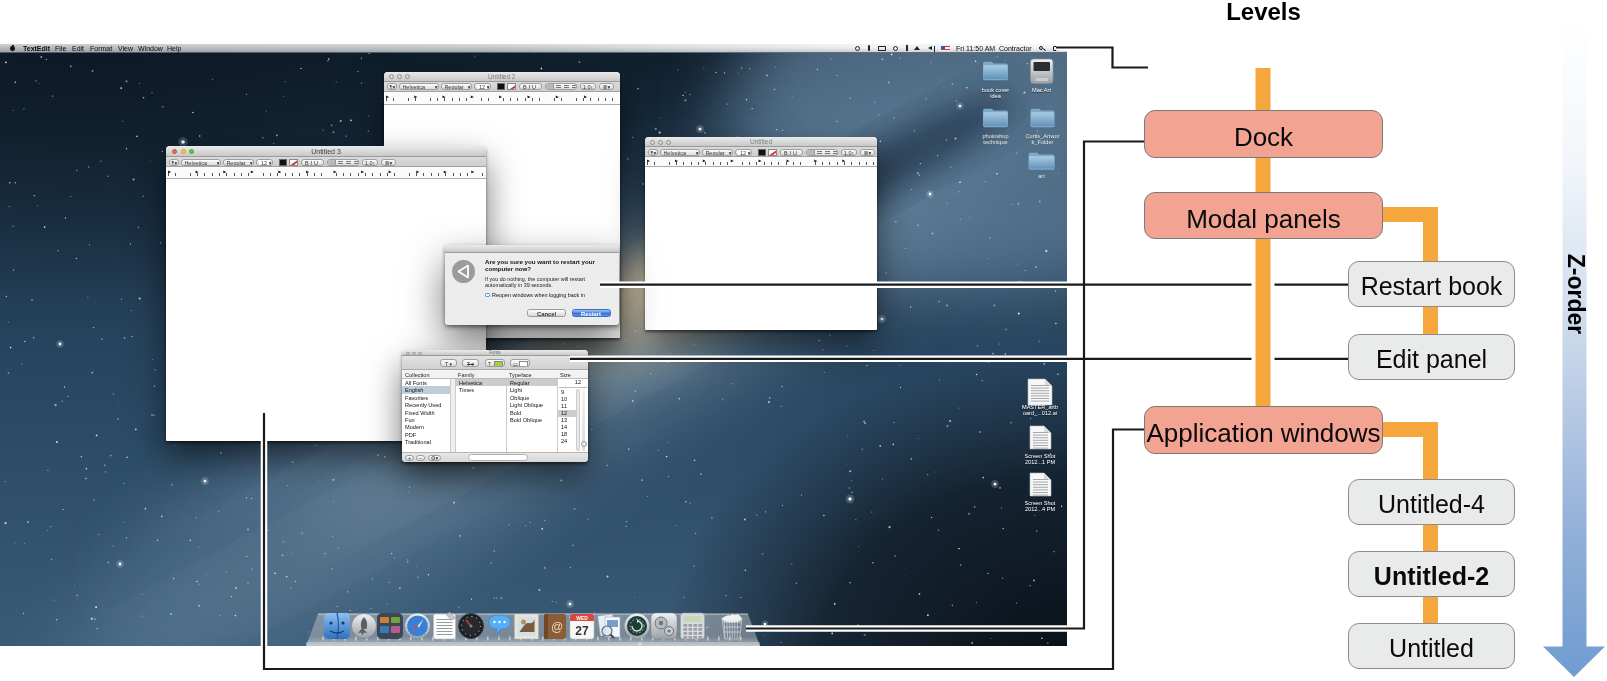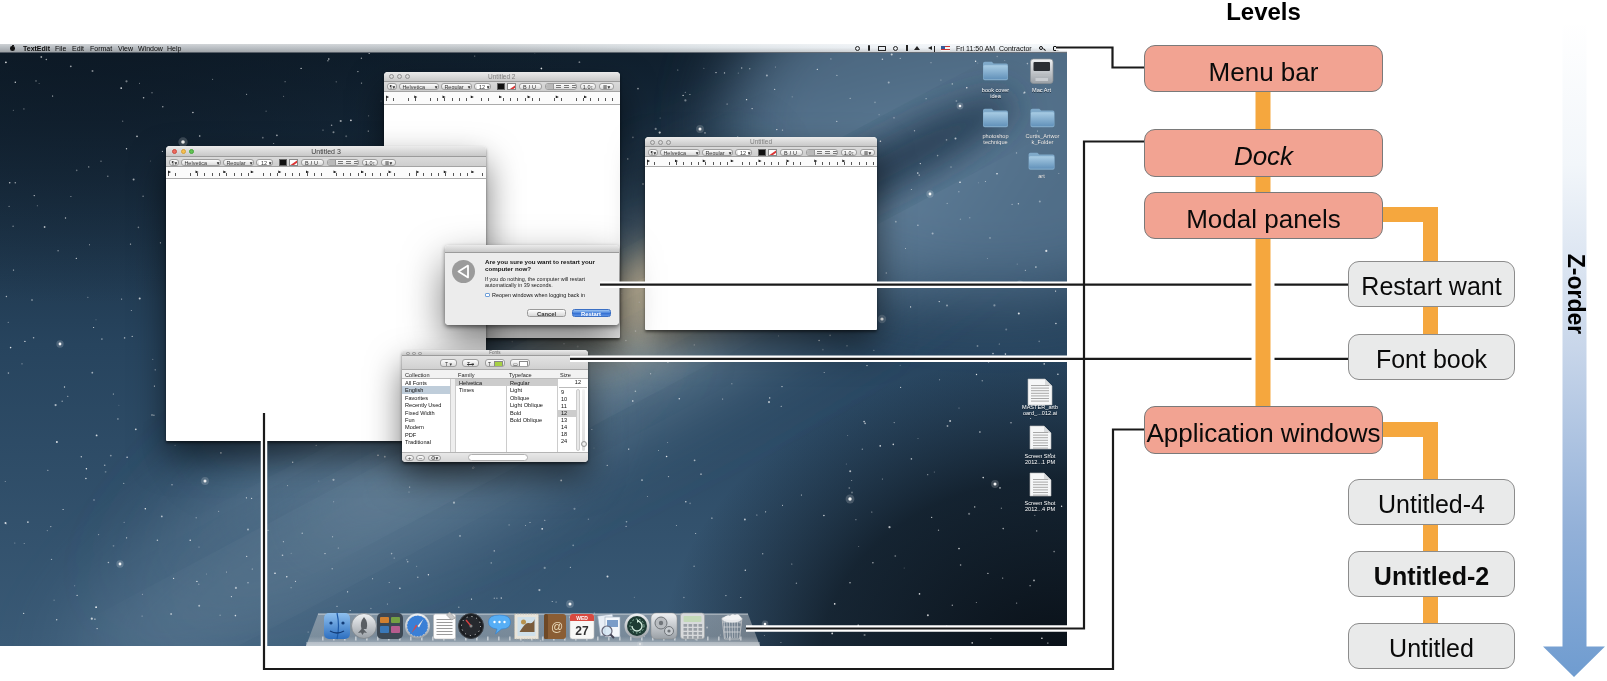--- a/index.html
+++ b/index.html
@@ -1298,25 +1298,24 @@
     </g>
     <g fill="none" stroke="#f5a73e" stroke-width="15" stroke-linejoin="miter">
       <path d="M1263,68 V429"></path>
       <path d="M1378,214.5 H1430.5 V338"></path>
       <path d="M1378,429.5 H1430.5 V625"></path>
     </g>
     <path d="M1562.5,25 H1586.5 V646.5 H1605 L1574,677 L1543,646.5 H1562.5 Z" fill="url(#zg)"></path>
   </svg>
   <div id="diagram" style="position:absolute;left:0;top:0;width:1607px;height:681px;pointer-events:none">
     <div style="position:absolute;left:1144px;top:-2px;width:239px;text-align:center;font-size:24px;font-weight:bold;color:#000;">Levels</div>
-    <div class="sbox" style="top:44.5px;">Menu bar</div>
-    <div class="sbox" style="top:129px;font-style:italic;">Dock</div>
+    <div class="sbox" style="top:110px;">Dock</div>
     <div class="sbox" style="top:406px;">Application windows</div>
     <div class="sbox" style="top:191.5px;">Modal panels</div>
-    <div class="gbox" style="top:261px;">Restart want</div>
-    <div class="gbox" style="top:333.5px;">Font book</div>
+    <div class="gbox" style="top:261px;">Restart book</div>
+    <div class="gbox" style="top:333.5px;">Edit panel</div>
     <div class="gbox" style="top:478.5px;">Untitled-4</div>
     <div class="gbox" style="top:550.5px;font-weight:bold;">Untitled-2</div>
     <div class="gbox" style="top:623px;">Untitled</div>
     <div style="position:absolute;left:1574.5px;top:293.5px;transform:translate(-50%,-50%) rotate(90deg);font-size:23px;font-weight:bold;color:#000;white-space:nowrap;">Z-order</div>
   </div>
 
 </div>
 
 </body></html>

